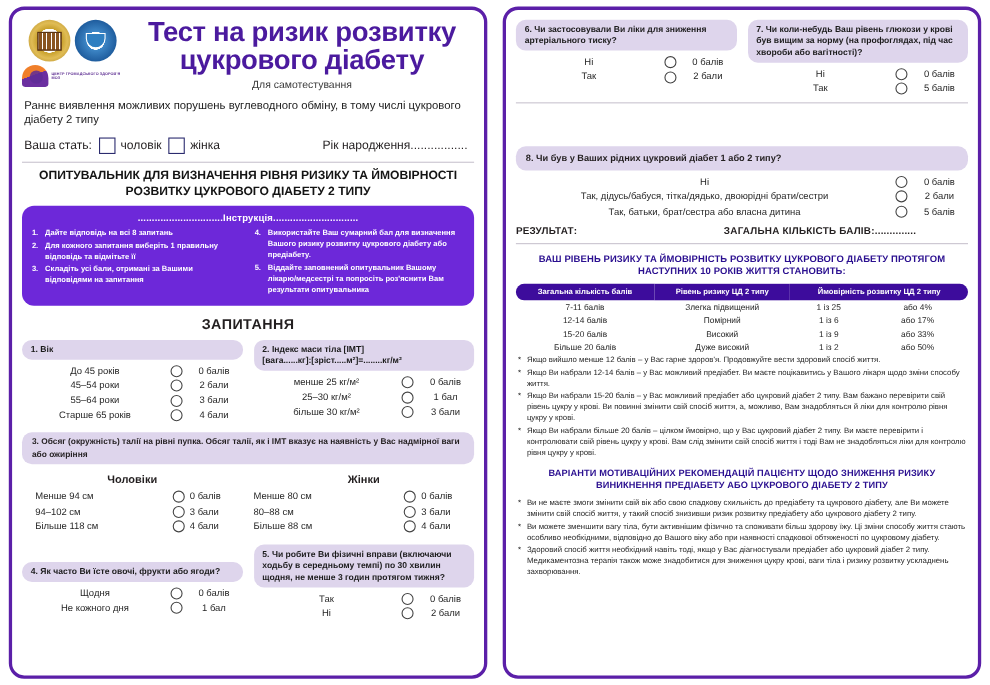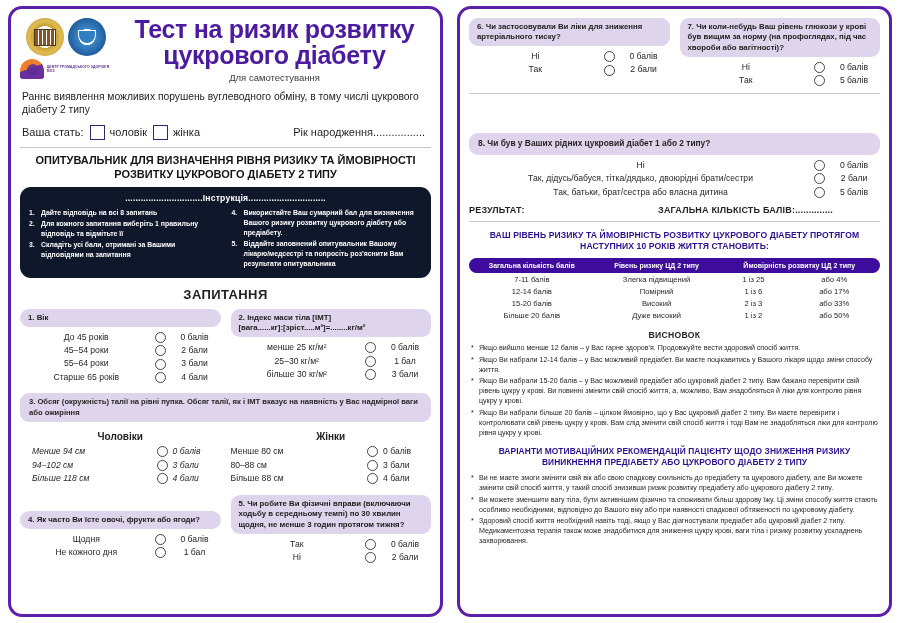--- a/index.html
+++ b/index.html
@@ -44,21 +44,21 @@
   .title{font-size:25px;line-height:1.02;font-weight:bold;color:#4b1a9e;letter-spacing:-.3px;margin:1px 0 0;}
   .subtitle{font-size:9.5px;color:#3b3b3b;margin-top:4px;}
   .lead{font-size:10.3px;line-height:1.3;margin:7px 2px 0;color:#1d1d1d;}
   .genderline{display:flex;align-items:center;margin:8px 2px 0;font-size:11px;}
   .cbx{width:13px;height:13px;border:1.6px solid #2b2b6e;margin:0 5px 0 6px;display:inline-block;}
   .spacer-r{margin-left:auto;margin-right:4px;}
   .rule{height:1px;background:#c9c4cf;margin:7px 0 0;}
   
   .sect-head{text-align:center;font-size:11px;font-weight:bold;line-height:1.25;margin:6px 0 6px;color:#141414;}
   
-  .instr{background:#0f172a;border-radius:11px;color:#fff;padding:6px 9px 8px;}
+  .instr{background:#6d28d9;border-radius:11px;color:#fff;padding:6px 9px 8px;}
   .instr-ttl{text-align:center;font-size:8.6px;font-weight:bold;letter-spacing:.2px;
     overflow:hidden;white-space:nowrap;color:#fff;}
   .instr-cols{display:flex;gap:12px;margin-top:5px;}
   .instr-col{flex:1 1 0;}
   .instr-li{display:flex;gap:4px;font-size:6.9px;line-height:1.45;margin-bottom:1px;font-weight:bold;}
   .instr-li .n{flex:0 0 8px;}
   
   .qtitle{font-size:13px;font-weight:bold;text-align:center;margin:9px 0 7px;letter-spacing:.4px;}
   .qrow{display:flex;gap:10px;}
   .qcol{flex:1 1 0;}
@@ -68,21 +68,21 @@
   .opts{margin:4px 2px 0;text-align:center;}
   .opt{display:flex;align-items:center;font-size:8.6px;line-height:1.55;color:#262626;}
   .opt .lbl{flex:1 1 auto;}
   .radio{width:9px;height:9px;border:1.3px solid #444;border-radius:50%;flex:0 0 9px;margin:0 5px 0 4px;}
   .opt .pts{flex:0 0 48px;}
   .fullbar{background:#ded5ec;border-radius:9px;padding:4px 9px;font-size:7.6px;font-weight:bold;
     line-height:1.4;margin-top:9px;}
   .subhead{text-align:center;font-size:10px;font-weight:bold;margin:7px 0 3px;}
   .two{display:flex;gap:10px;margin-top:2px;}
   .two > div{flex:1 1 0;}
-  .opt.indent{padding-left:12px;font-style:italic;}
+  .opt.indent{padding-left:12px;}
   
   .qrow2{display:flex;gap:10px;margin-top:2px;}
   .res-line{display:flex;font-size:9px;font-weight:bold;margin-top:6px;letter-spacing:.2px;}
   .res-line .r1{flex:0 0 46%;}
   .hr2{height:1px;background:#c9c4cf;margin-top:6px;}
   .rtitle{text-align:center;font-size:8.6px;font-weight:bold;color:#2b1090;line-height:1.3;
     margin:8px 4px 6px;letter-spacing:.1px;}
   table.res{width:100%;border-collapse:collapse;}
   table.res thead th{background:#3d0c9c;color:#fff;font-size:7px;padding:4px 2px;font-weight:bold;}
   table.res thead tr th:first-child{border-radius:9px 0 0 9px;}
@@ -384,33 +384,32 @@
         </tr>
         <tr>
           <td>12-14 балів</td>
           <td>Помірний</td>
           <td>1 із 6</td>
           <td>або 17%</td>
         </tr>
         <tr>
           <td>15-20 балів</td>
           <td>Високий</td>
-          <td>2 із 3</td>
+          <td>1 із 9</td>
           <td>або 33%</td>
         </tr>
         <tr>
           <td>Більше 20 балів</td>
           <td>Дуже високий</td>
           <td>1 із 2</td>
           <td>або 50%</td>
         </tr>
       </tbody>
     </table>
 
-    <div class="chead">ВИСНОВОК</div>
     <div class="bullets">
       <div class="bul">
         <span class="st">*</span>
         <span>Якщо вийшло менше 12 балів – у Вас гарне здоров'я. Продовжуйте вести здоровий спосіб життя.</span>
       </div>
       <div class="bul">
         <span class="st">*</span>
         <span>Якщо Ви набрали 12-14 балів – у Вас можливий предіабет. Ви маєте поцікавитись у Вашого лікаря щодо зміни способу життя.</span>
       </div>
       <div class="bul">

